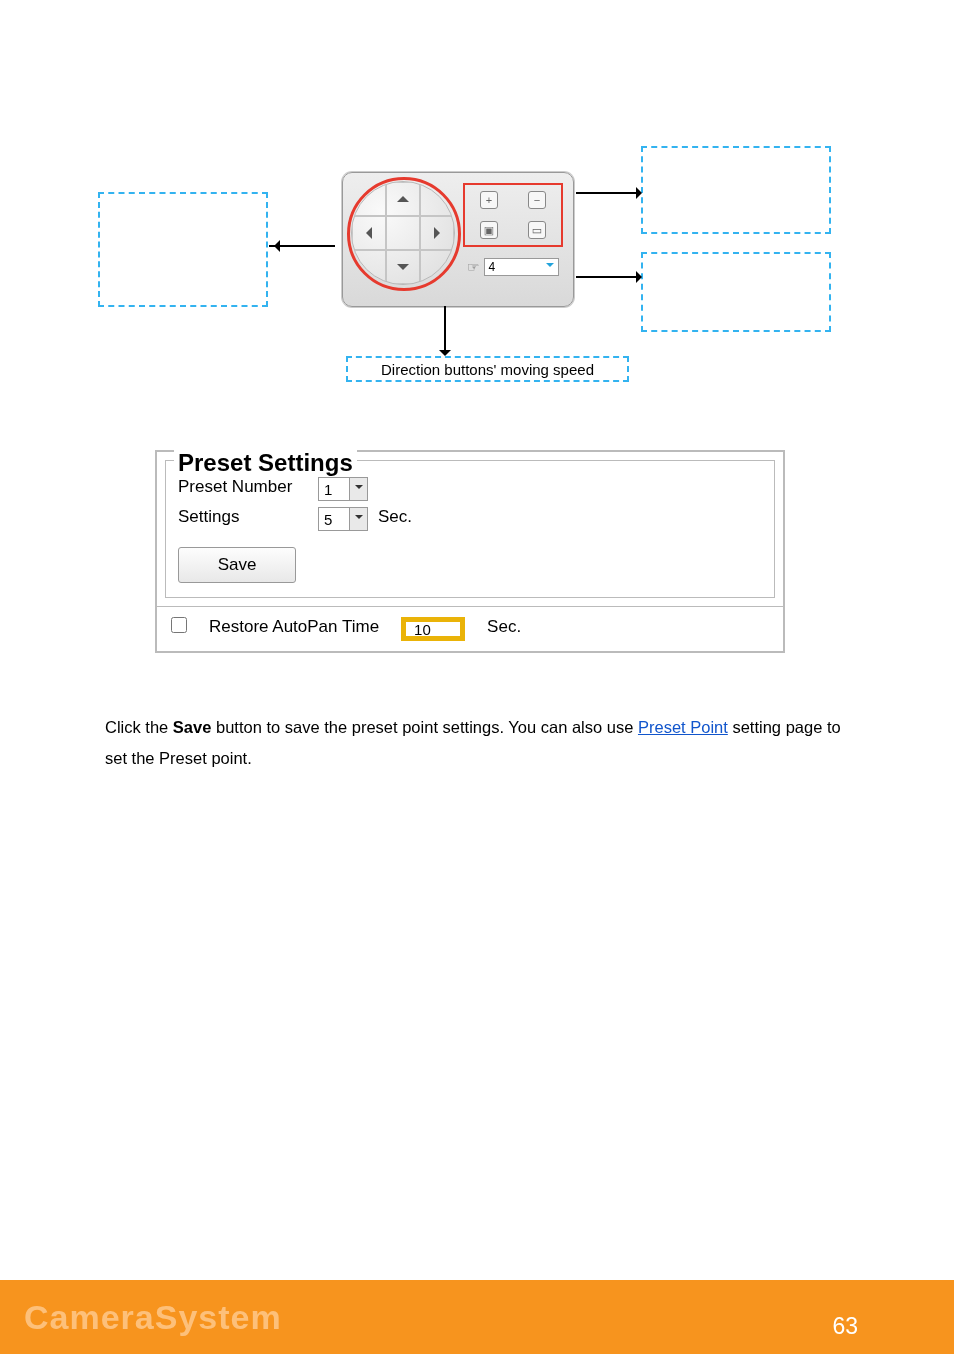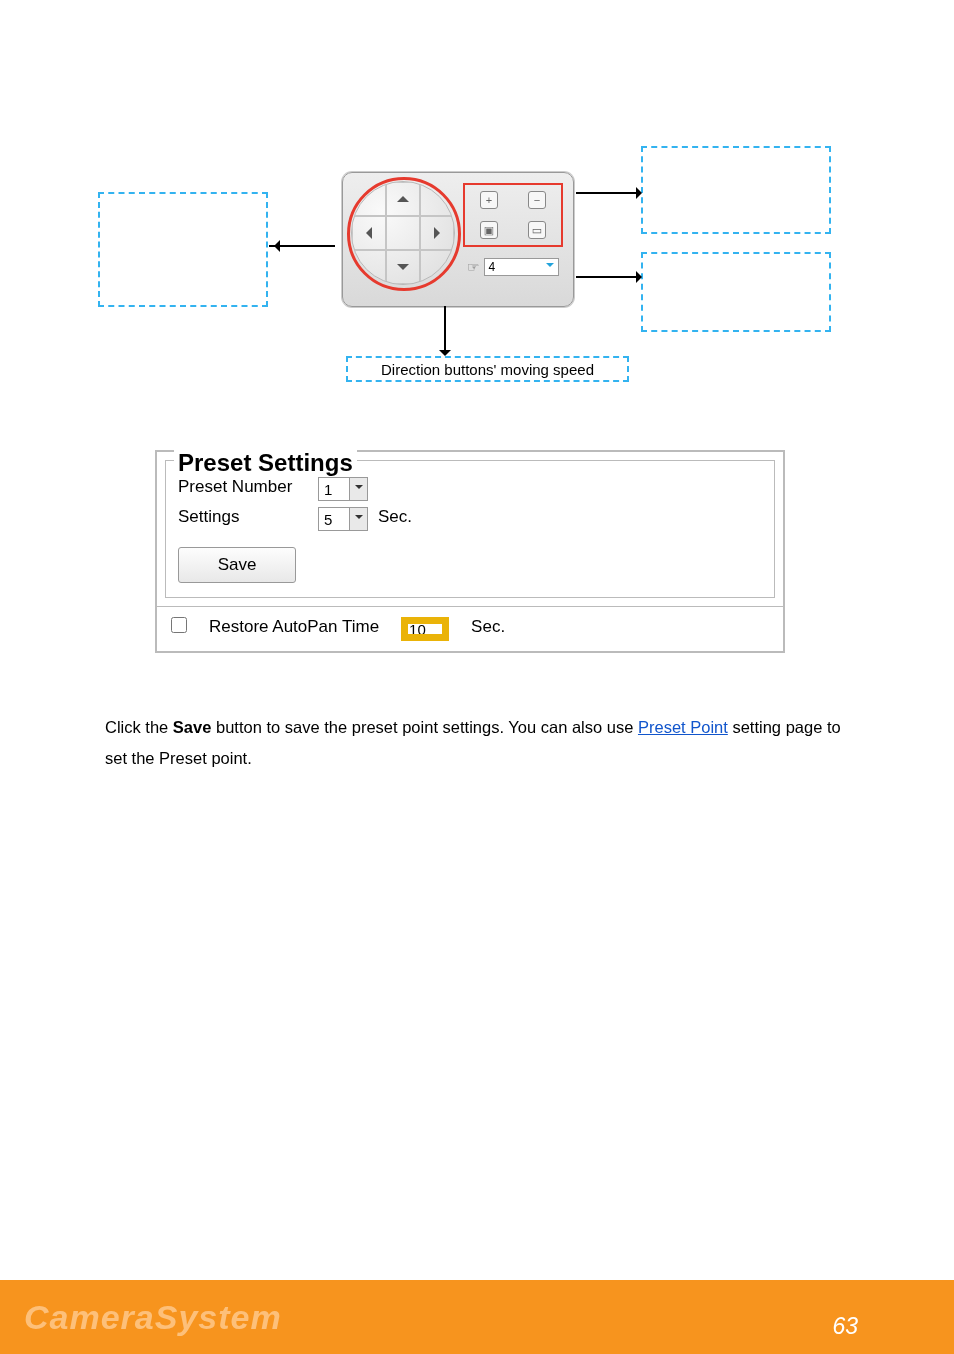--- a/index.html
+++ b/index.html
@@ -47,29 +47,29 @@
 .fieldset { position:relative; margin:8px; border:1px solid #bbb; padding:10px 12px 14px 12px;}
 .fieldset-legend { position:absolute; top:-12px; left:8px; background:#fff; padding:0 4px; font-weight:bold; font-size:24px;}
 .field-row { display:flex; gap:10px; margin:6px 0; font-size:17px;}
 .field-row .lbl { width:130px;}
 .field-row .sel2 { display:flex; align-items:center; width:50px; height:24px; border:1px solid #999; background:#fff; font-size:15px; padding-left:5px; position:relative;}
 .field-row .sel2 .btnc { position:absolute; right:0; top:0; bottom:0; width:18px; background:#e9e9e9; border-left:1px solid #999; display:flex; align-items:center; justify-content:center;}
 .field-row .sel2 .btnc .tri { width:0;height:0;border:4px solid transparent;border-top-color:#333;}
 .save-btn { margin-top:10px; width:118px; height:36px; border:1px solid #999; background:linear-gradient(#fdfdfd,#e8e8e8); font-size:17px; border-radius:3px;}
 .autopan-row { display:flex; align-items:flex-start; gap:22px; padding:10px 14px; font-size:17px; border-top:1px solid #bbb;}
 .autopan-row input[type=checkbox]{ width:16px; height:16px; }
-.autopan-row .numin { width:48px; height:24px; border:7px solid #eab308; background:#fff; padding-left:1px; font-size:15px;}
+.autopan-row .numin { width:64px; height:24px; border:5px solid #eab308; background:#fff; padding-left:8px; font-size:15px;}
 
 
 .body-text { position:absolute; left:105px; top:712px; width:740px; font-size:16.5px; line-height:1.9; }
 .body-text p { margin-bottom: 12px; }
 .body-text .link { color:#1155cc; text-decoration: underline; cursor:pointer; }
 
 
-.footer { position:absolute; left:0; right:0; bottom:0; height:74px; background:#f7941e;font-style:italic; }
+.footer { position:absolute; left:0; right:0; bottom:0; height:74px; background:#f7941e; }
 .footer .watermark { position:absolute; left:24px; top:18px; font-size:34px; font-weight:bold; color:#fdc07a; letter-spacing:1px;}
 .footer .pn { position:absolute; right:96px; bottom:14px; color:#fff; font-size:23px;}
 </style>
 </head>
 <body>
 
 <div class="diagram">
 
   <div class="callout callout-left"></div>
   <div class="callout callout-tr"></div>

